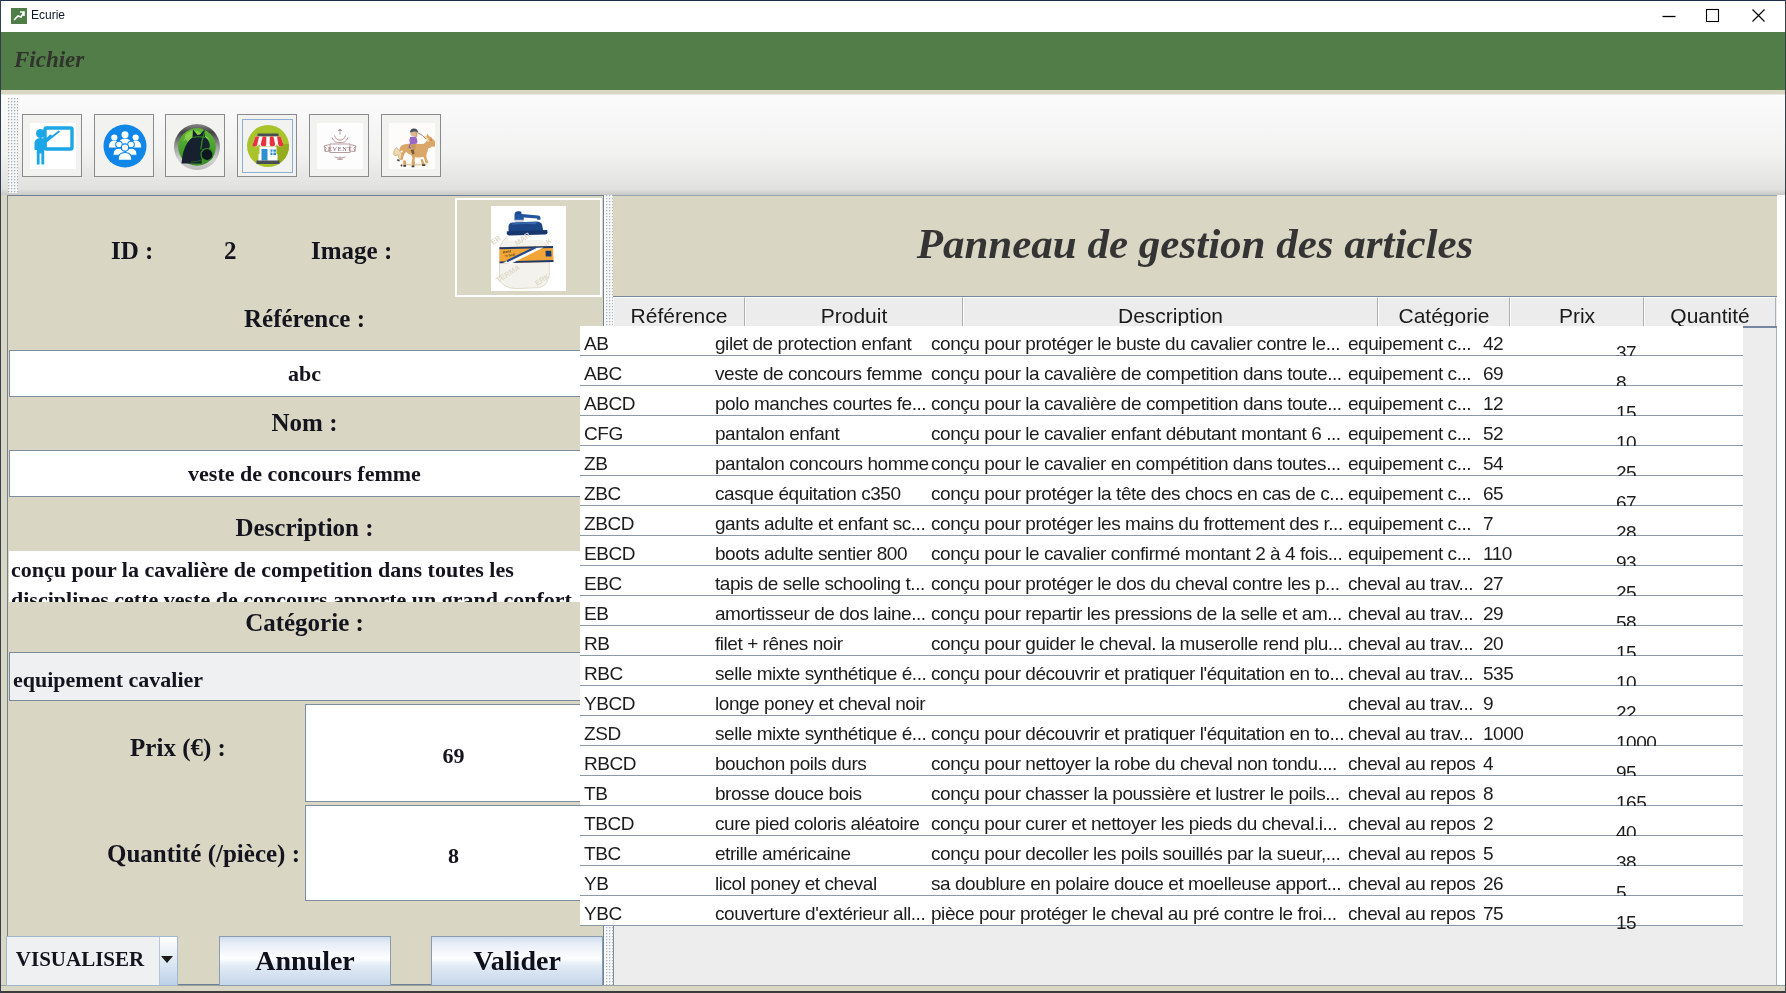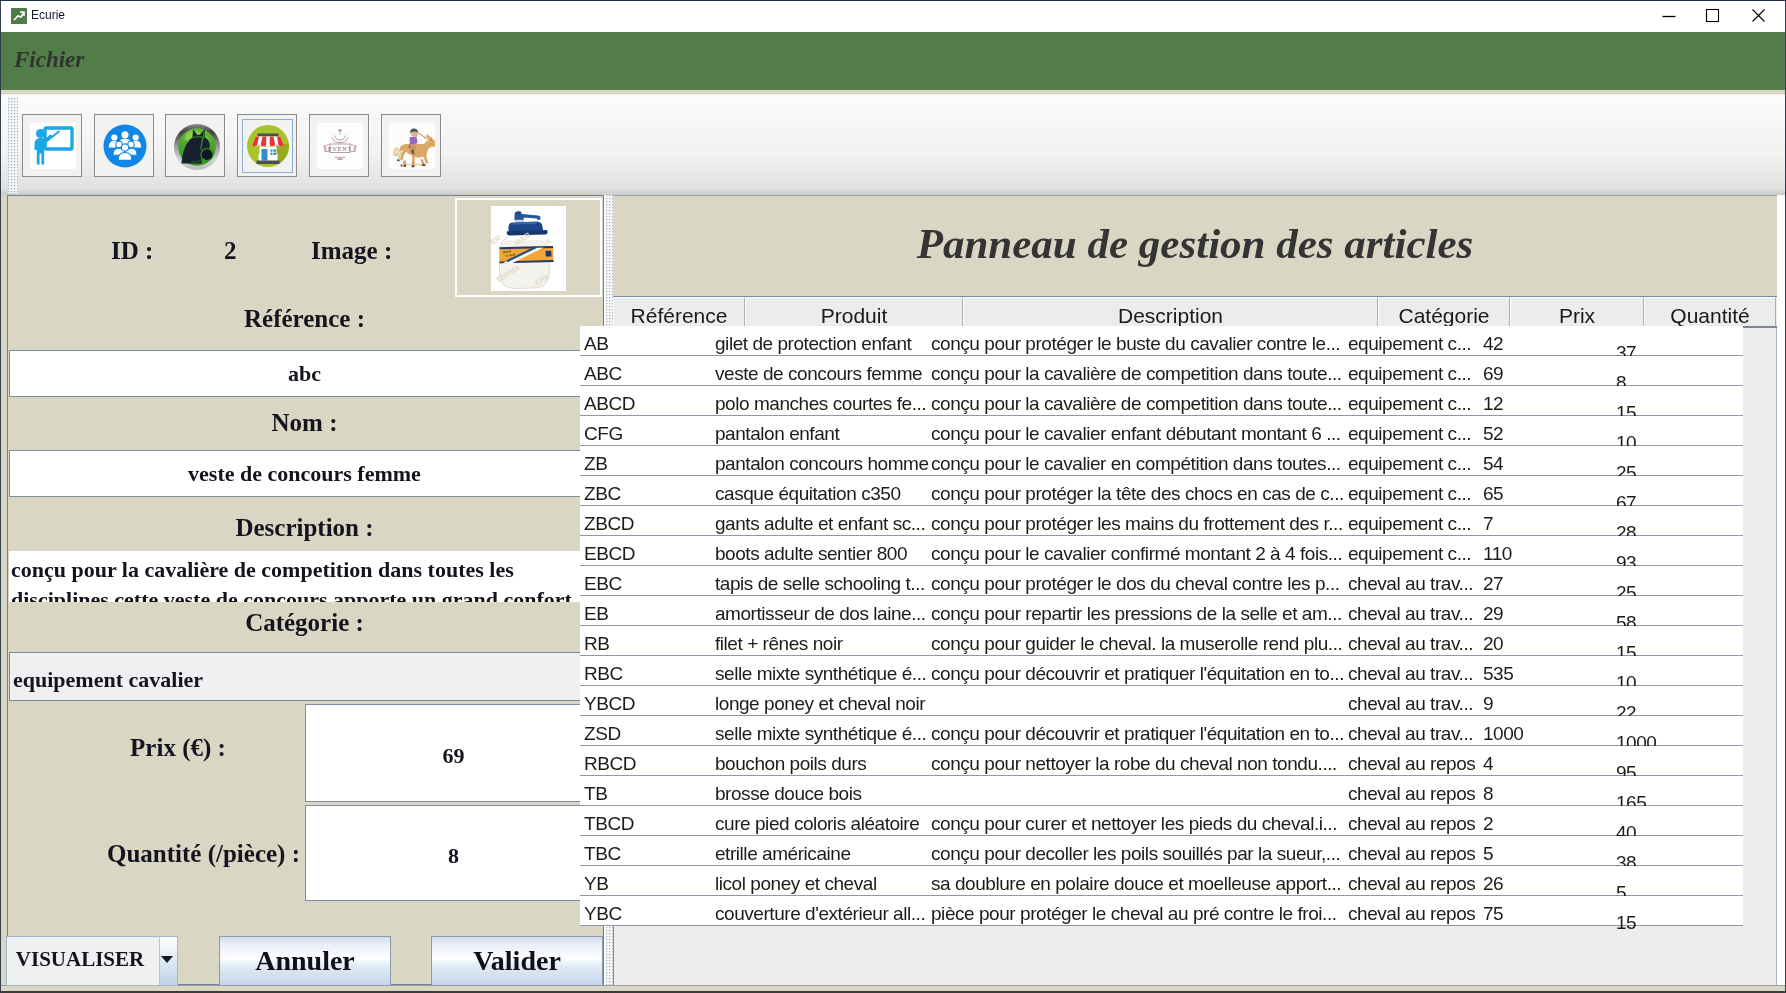--- a/index.html
+++ b/index.html
@@ -406,20 +406,21 @@
       <span class="c0">RBCD</span>
       <span class="c1">bouchon poils durs</span>
       <span class="c2">conçu pour nettoyer la robe du cheval non tondu....</span>
       <span class="c3">cheval au repos</span>
       <span class="c4">4</span>
       <span class="c5">95</span>
     </div>
     <div class="trow" style="top:450px">
       <span class="c0">TB</span>
       <span class="c1">brosse douce bois</span>
+      <span class="c2">conçu pour chasser la poussière et lustrer le poils...</span>
       <span class="c3">cheval au repos</span>
       <span class="c4">8</span>
       <span class="c5">165</span>
     </div>
     <div class="trow" style="top:480px">
       <span class="c0">TBCD</span>
       <span class="c1">cure pied coloris aléatoire</span>
       <span class="c2">conçu pour curer et nettoyer les pieds du cheval.i...</span>
       <span class="c3">cheval au repos</span>
       <span class="c4">2</span>

